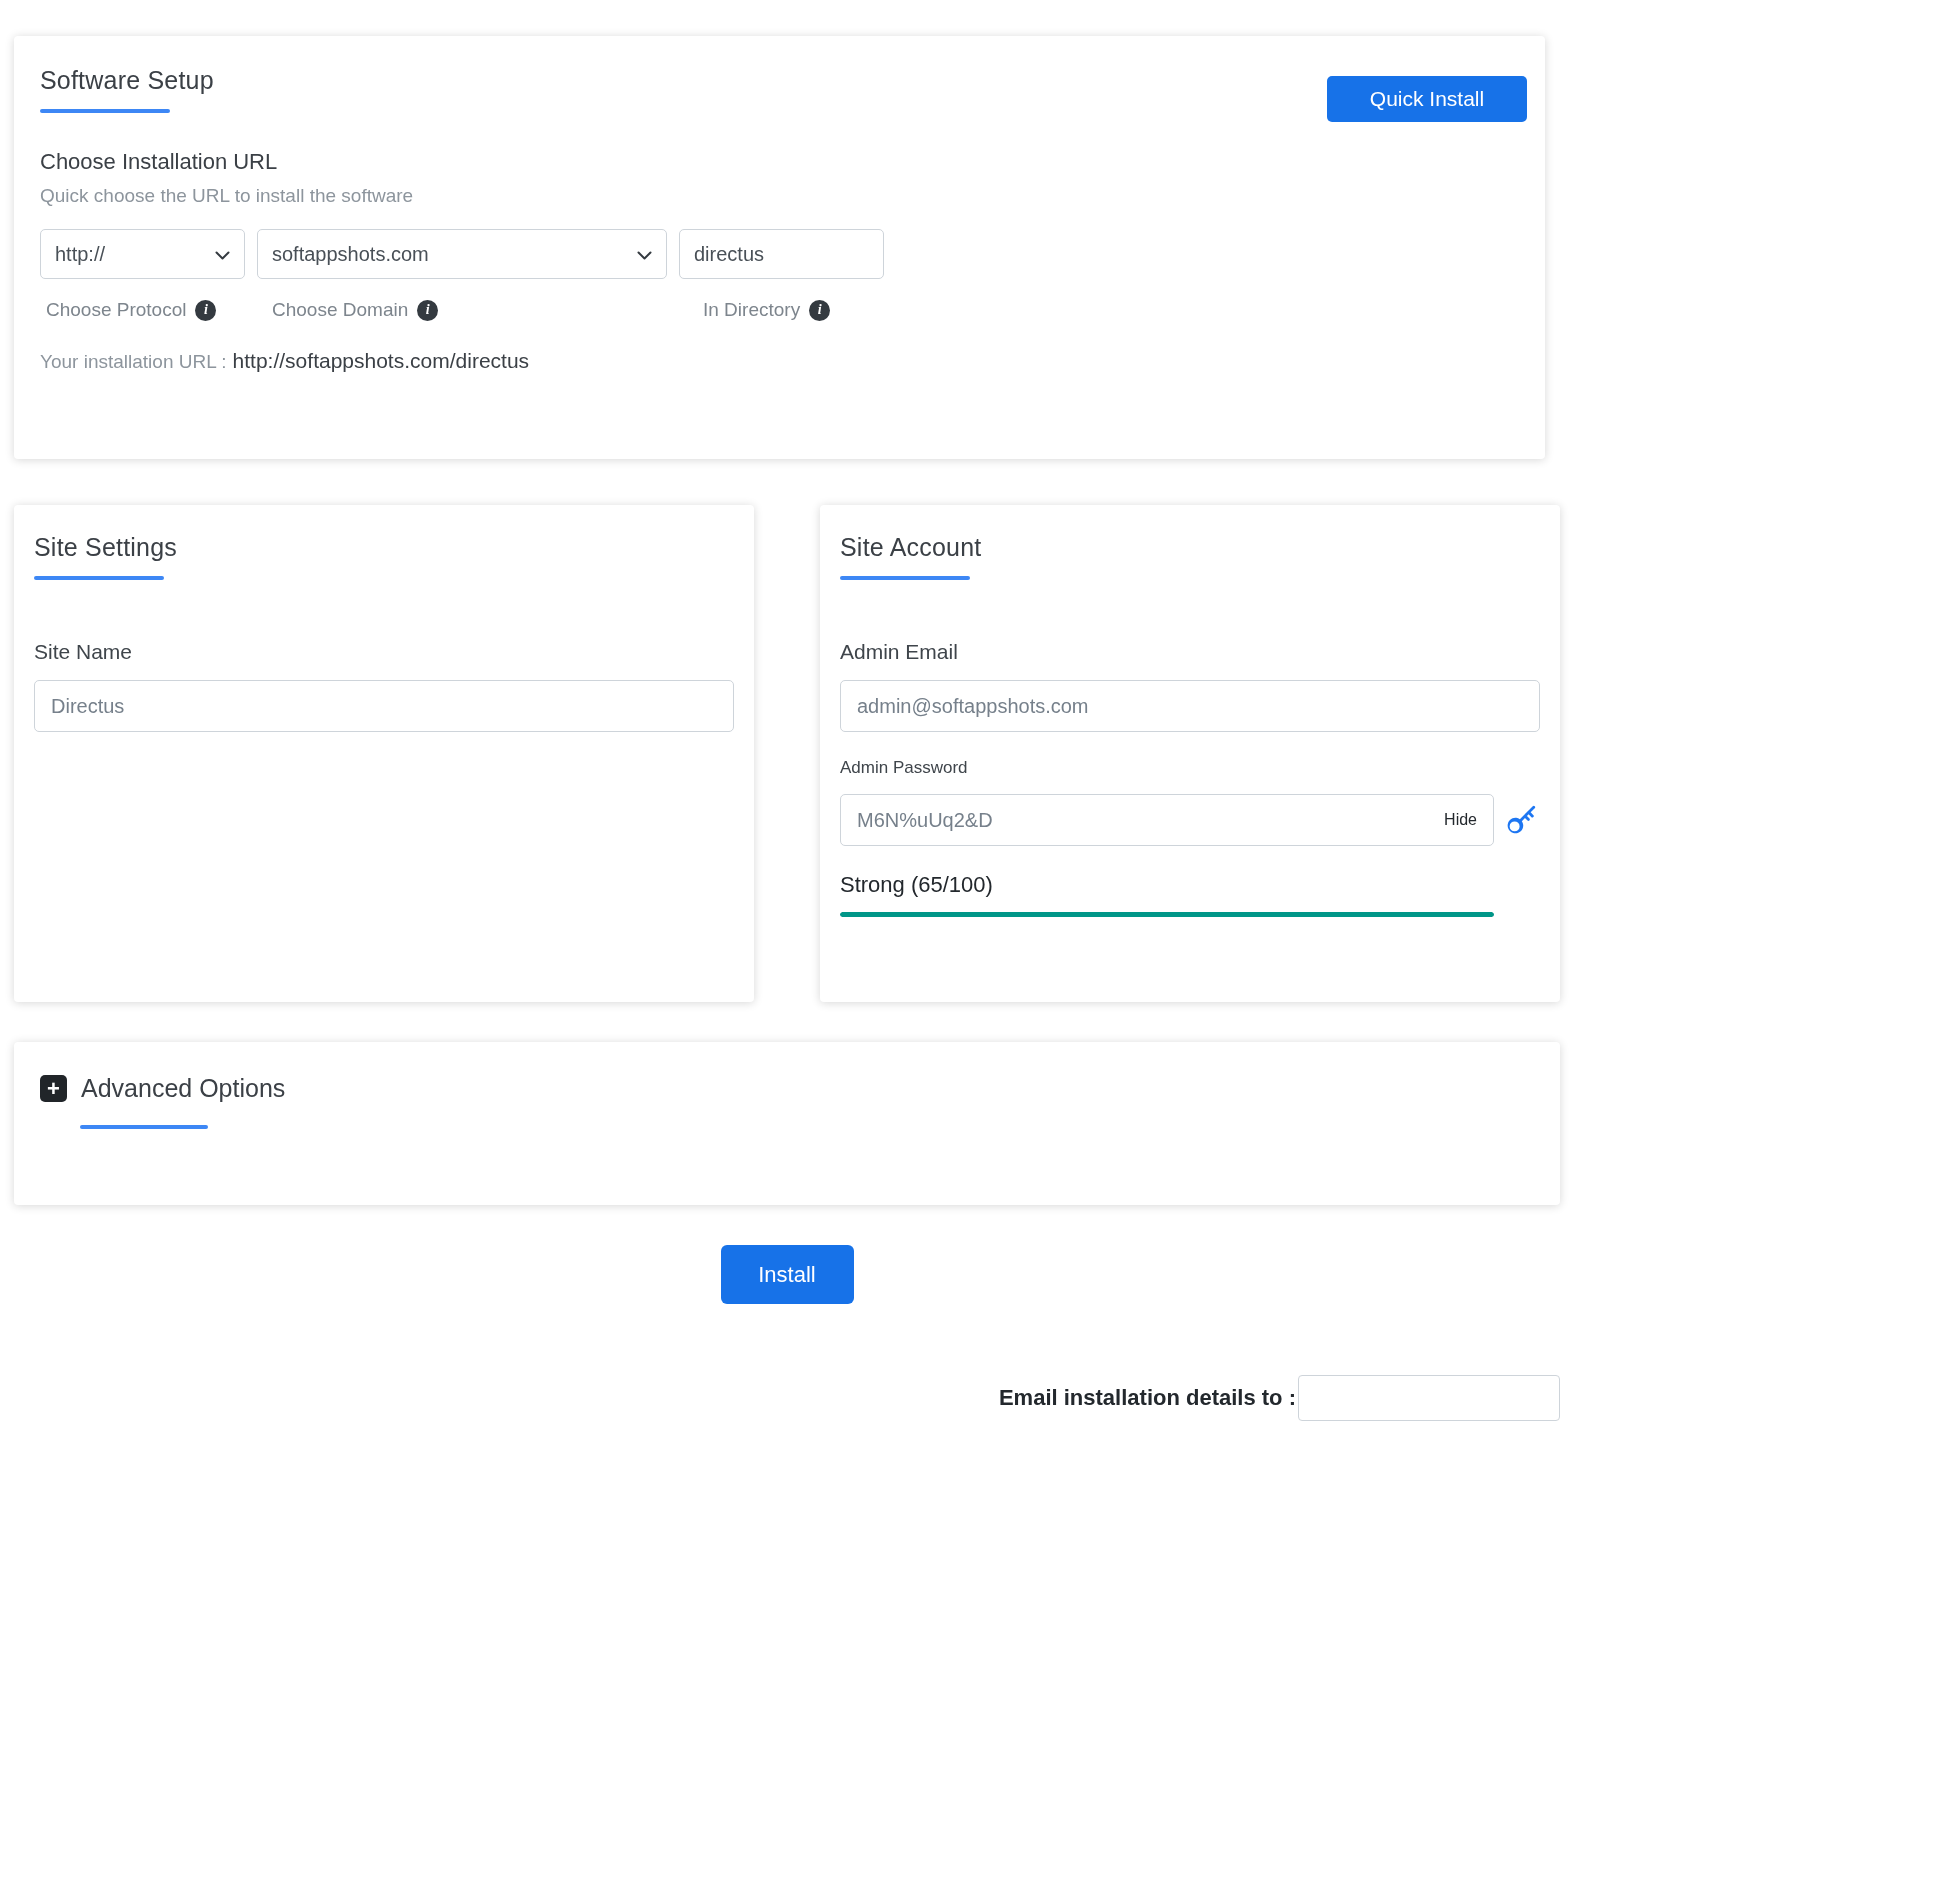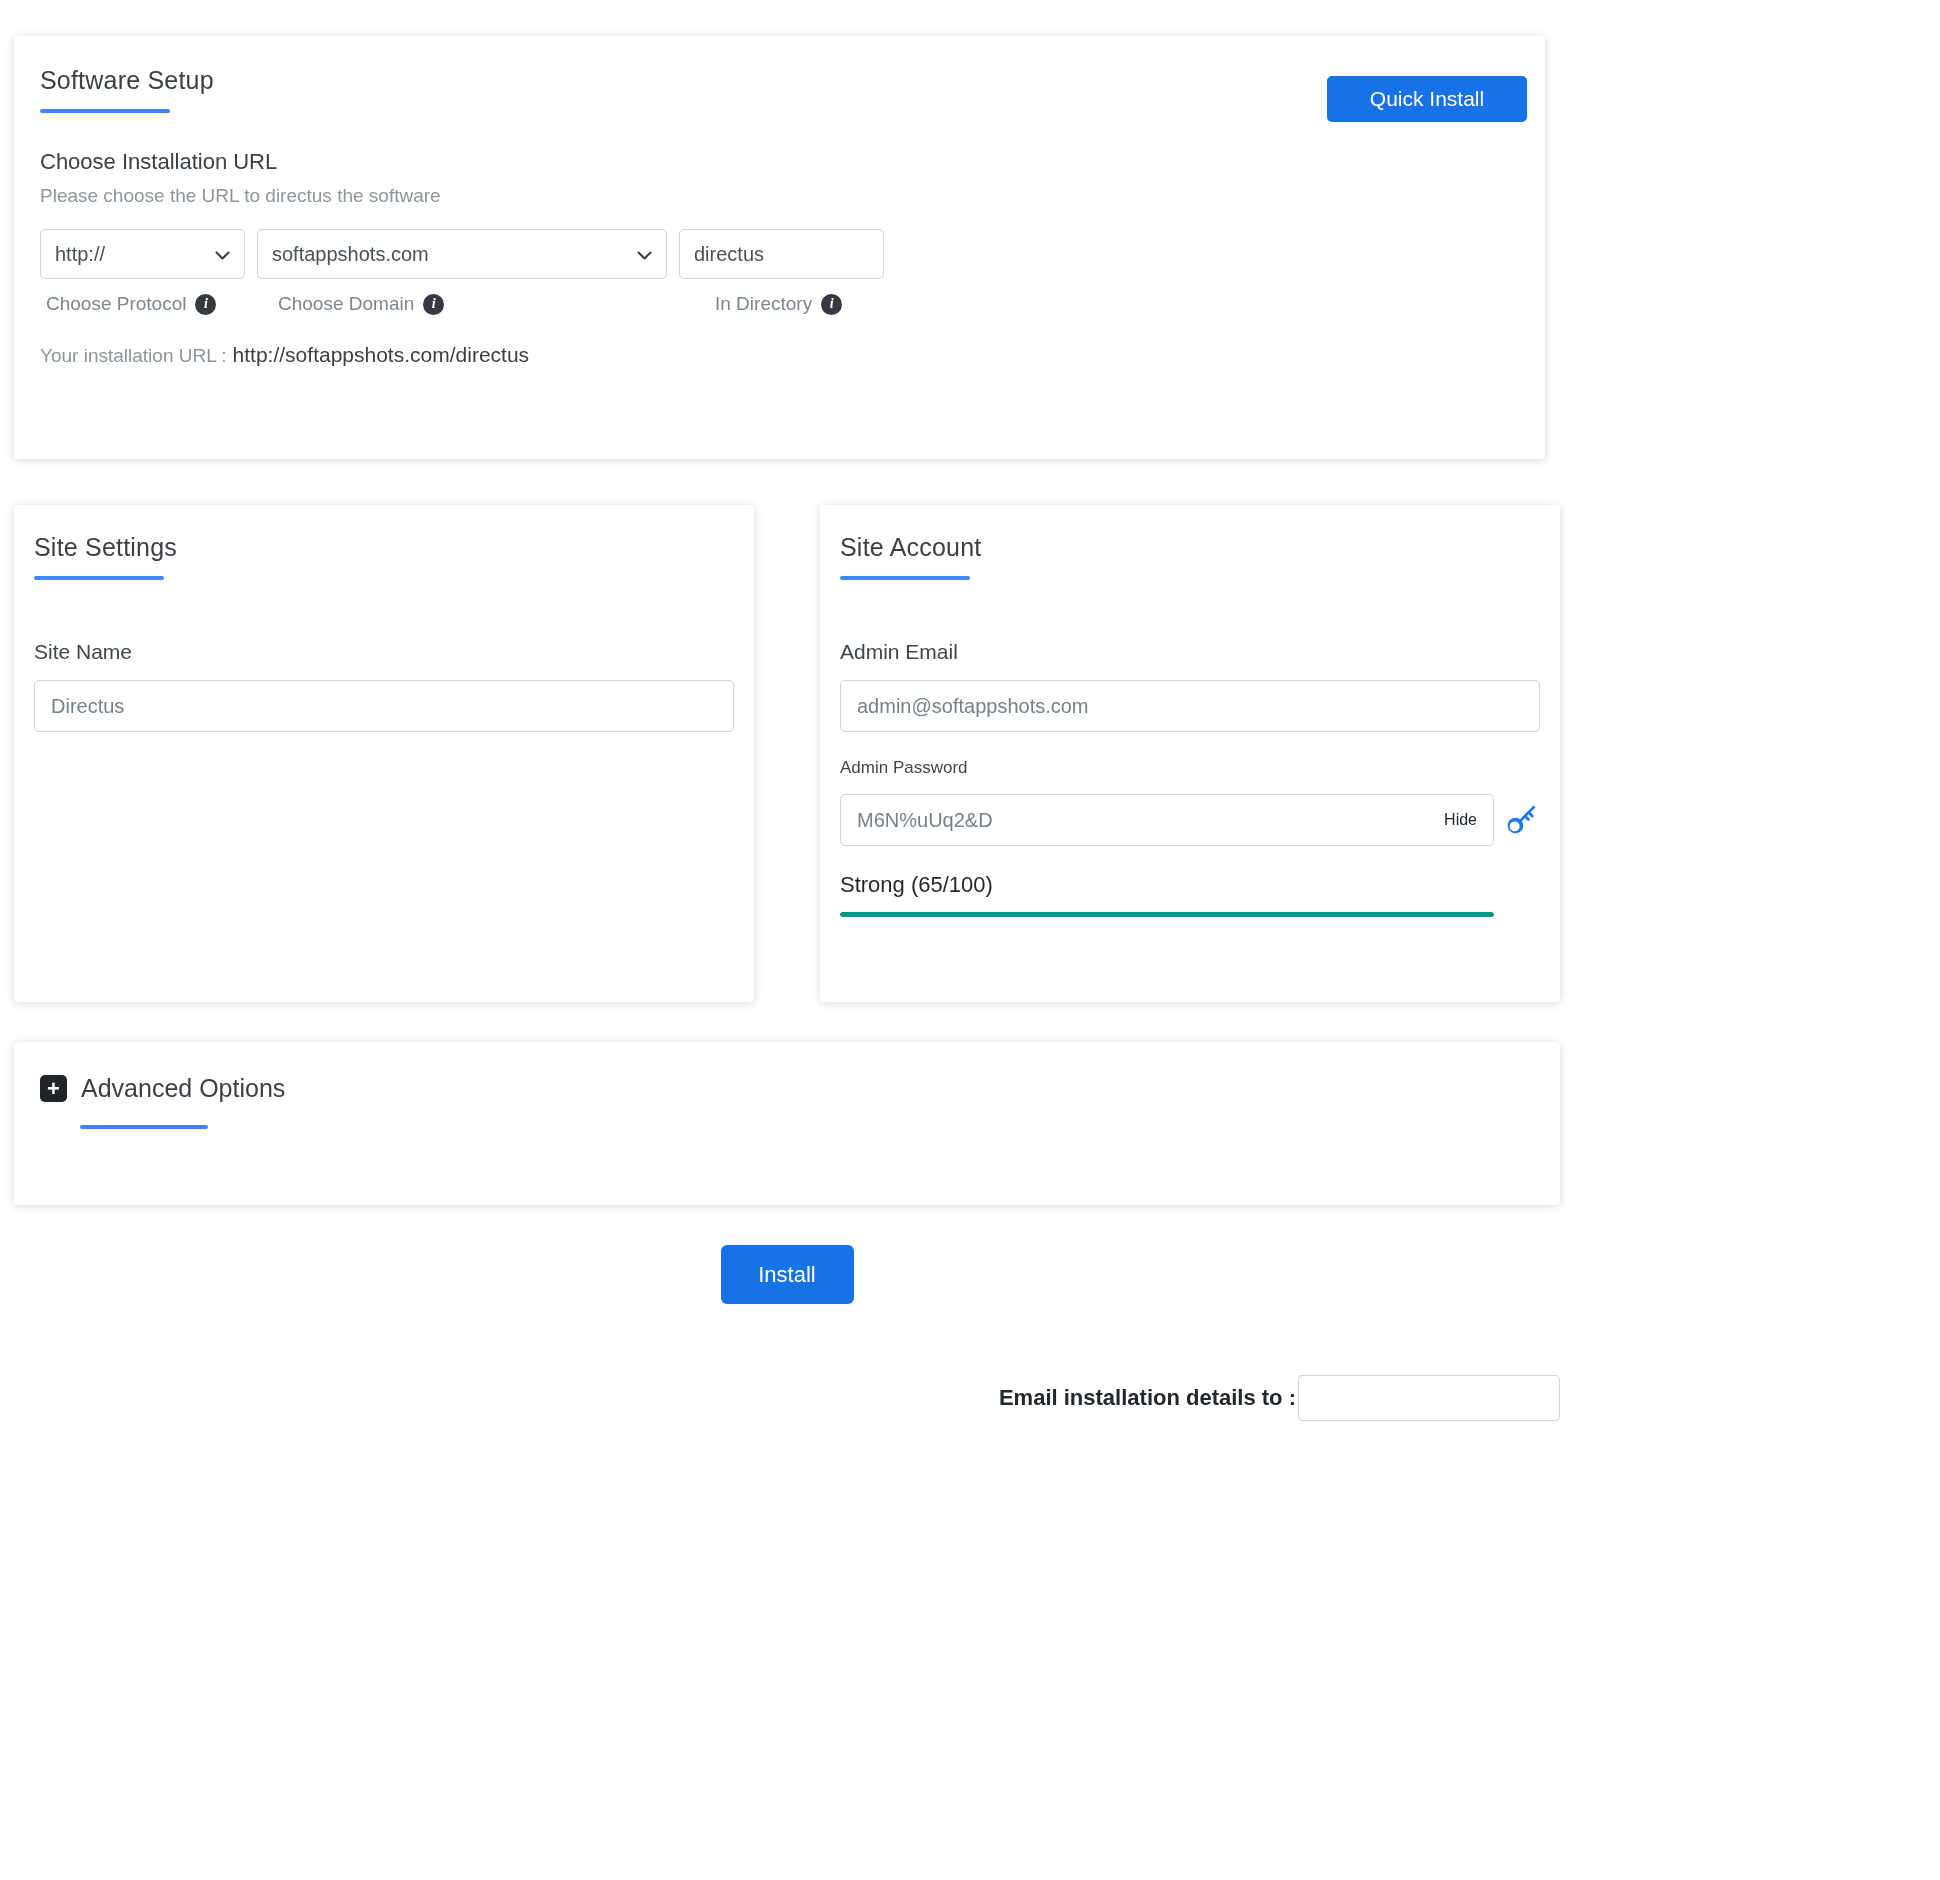--- a/index.html
+++ b/index.html
@@ -46,21 +46,21 @@
   }
   .select-box { justify-content: space-between; cursor: pointer; }
   .w-protocol { width: 205px; }
   .w-domain { width: 410px; }
   .w-dir { width: 205px; }
   .text-input {
     height: 50px; border: 1px solid #ced4da; border-radius: 5px;
     padding: 0 14px; font-size: 20px; color: #495057;
     font-family: inherit; outline: none; background: #fff;
   }
-  .labels-row { display: flex; gap: 27px; margin-top: 14px; }
+  .labels-row { display: flex; gap: 21px; margin-top: 20px; }
   .field-label {
     display: flex; align-items: center; gap: 9px;
     font-size: 19px; color: #7d858d; padding-left: 6px;
   }
   .labels-row .w-domain { justify-content: flex-start; }
   .info-icon {
     width: 21px; height: 21px; border-radius: 50%;
     background: #343a40; color: #ffffff;
     font-size: 14px; font-weight: 700; font-style: italic;
     display: inline-flex; align-items: center; justify-content: center;
@@ -137,21 +137,21 @@
 
 <div class="wrapper">
 
   <div class="card top-card">
     <div class="card-title">Software Setup</div>
     <div class="title-underline"></div>
 
     <button class="quick-install-btn">Quick Install</button>
 
     <div class="section-heading">Choose Installation URL</div>
-    <div class="section-subtext">Please choose the URL to directus the software</div>
+    <div class="section-subtext">Quick choose the URL to install the software</div>
 
     <div class="fields-row">
       <div class="field-box select-box w-protocol">
         <span>http://</span>
         <span>
           <svg width="15" height="10" viewBox="0 0 15 10">
               <path d="M1.5 1.5l6 6 6-6" stroke="#343a40" stroke-width="2" fill="none" stroke-linecap="round" stroke-linejoin="round"></path>
             </svg>
         </span>
       </div>

